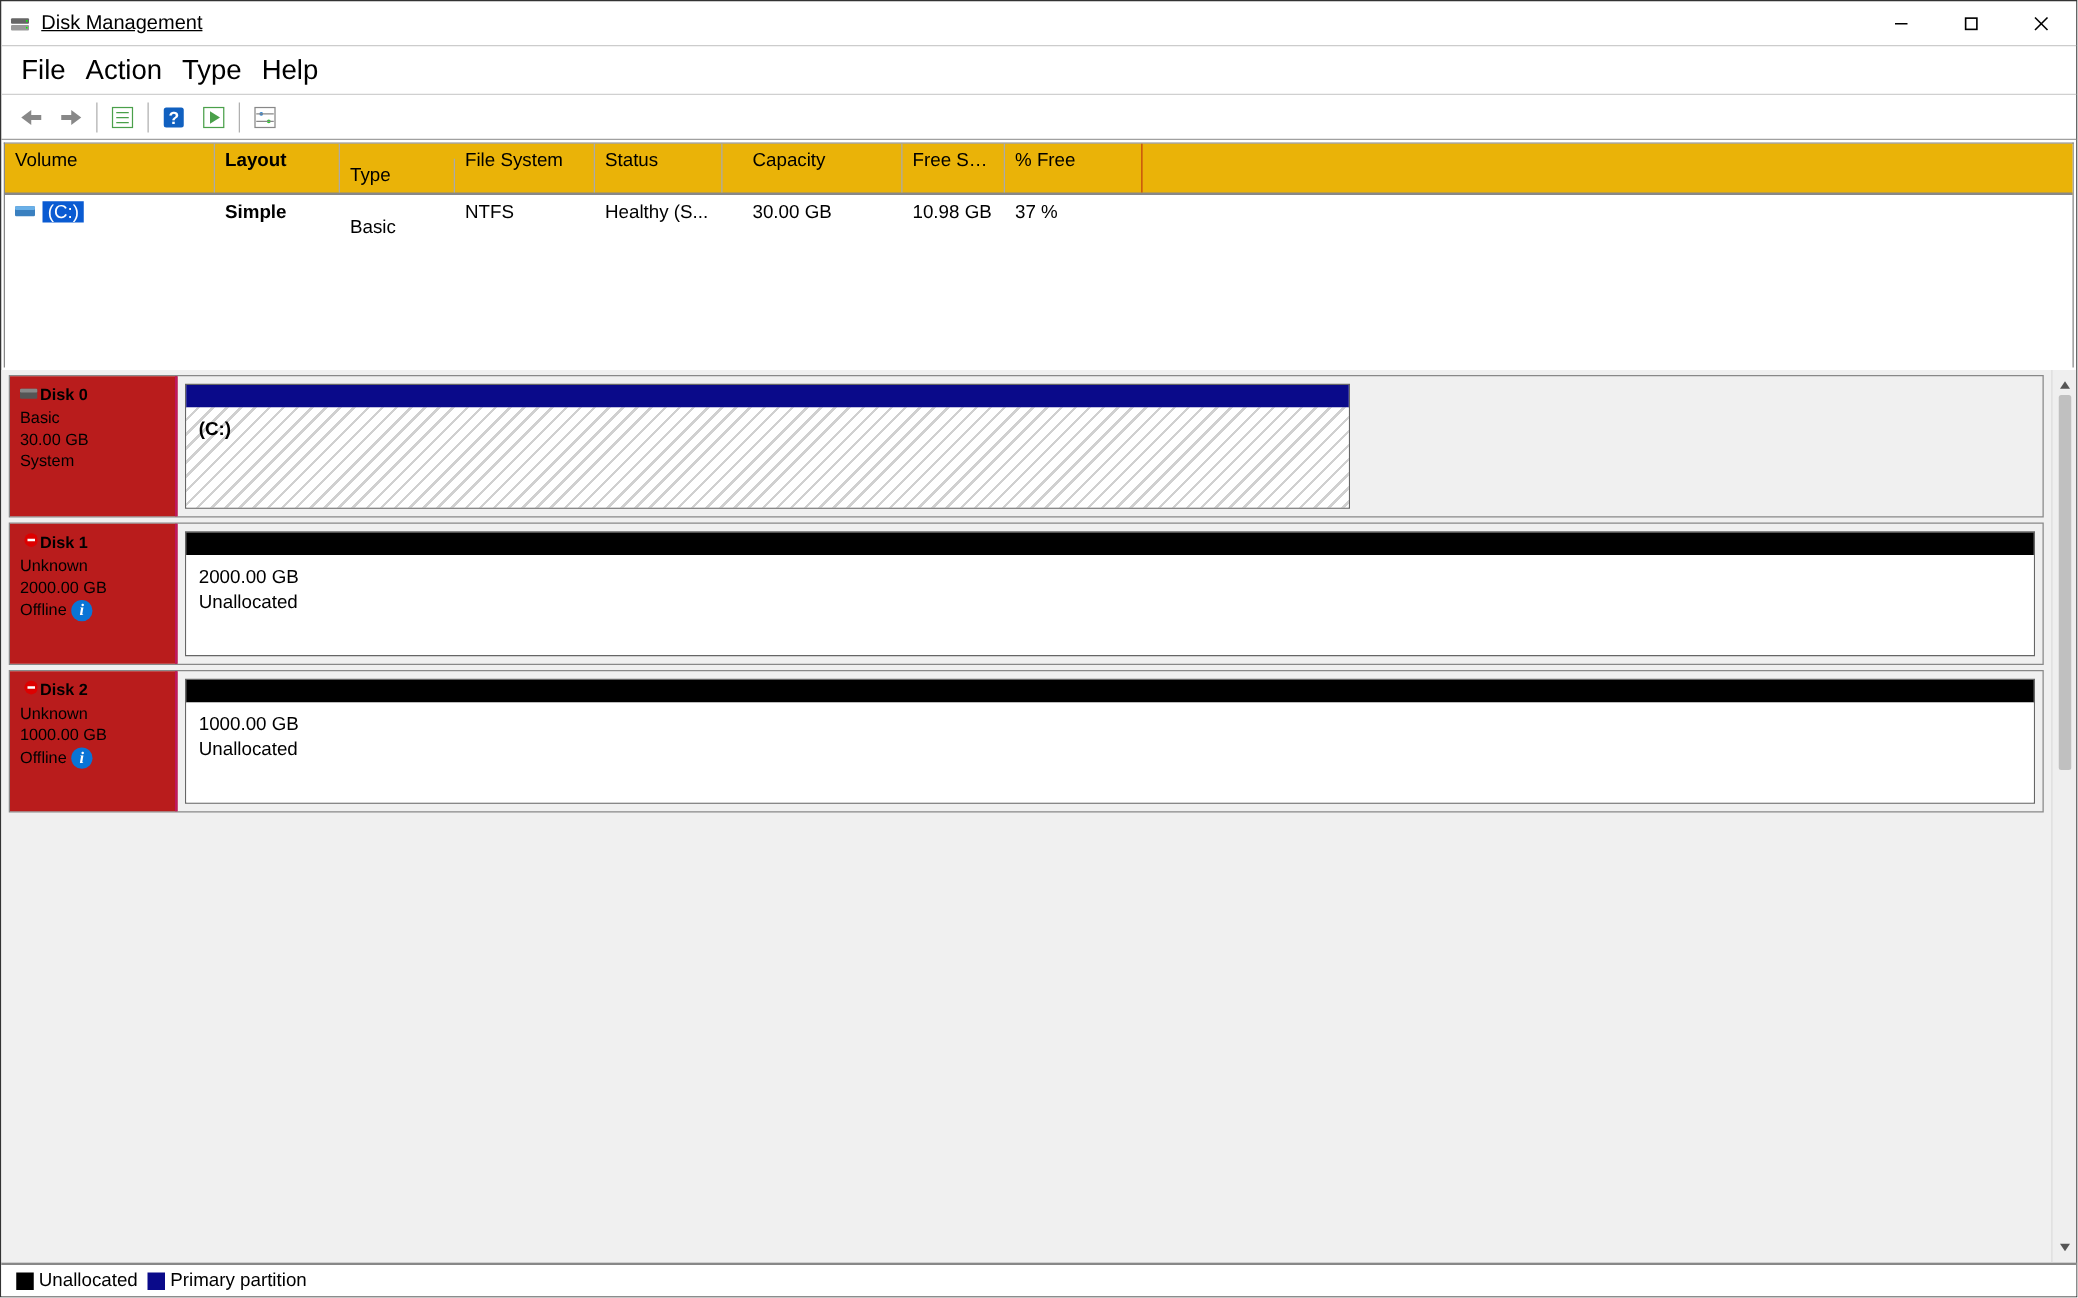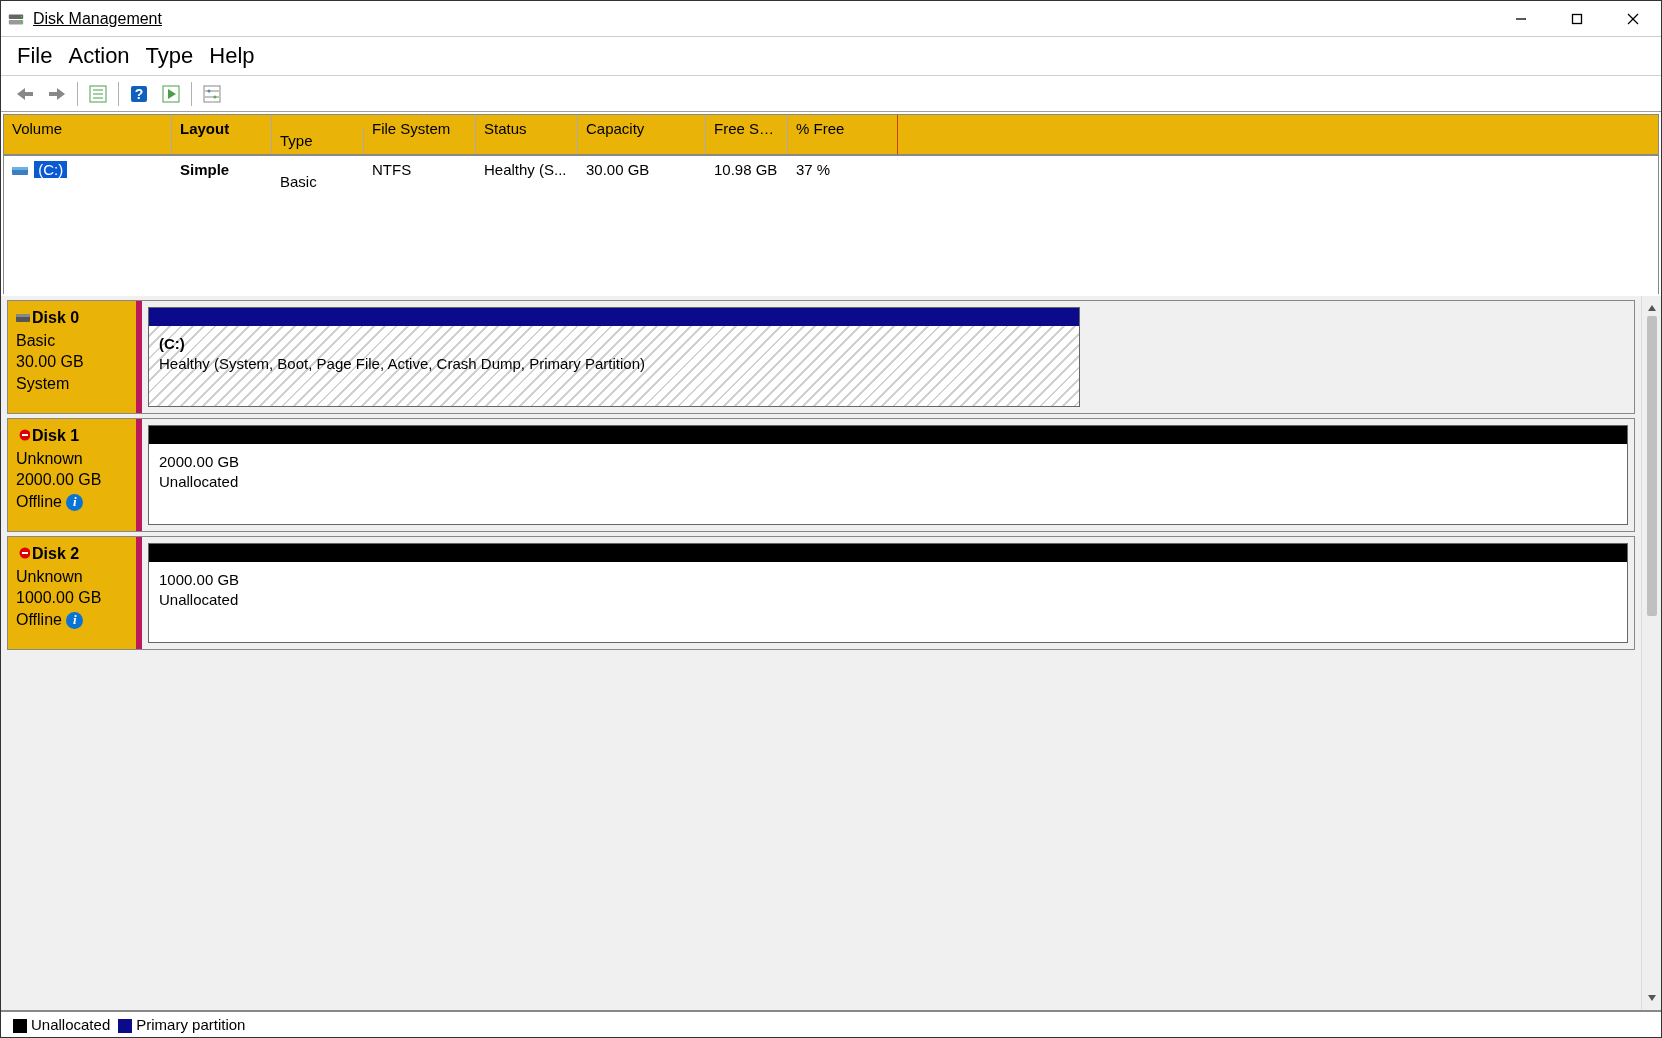--- a/index.html
+++ b/index.html
@@ -34,21 +34,21 @@
   .vol-label { background: #0a5bd2; color: #fff; padding: 0 4px; display: inline-block; }
 
   
   .graphical-pane { flex: 1; overflow: hidden; position: relative; display: flex; }
   .graphical-inner { flex: 1; overflow-y: auto; background: #f0f0f0; }
   .scrollbar-track { width: 20px; background: #efefef; border-left: 1px solid #dcdcdc; display: flex; flex-direction: column; align-items: center; padding: 4px 0; }
   .scrollbar-thumb { width: 10px; background: #c0c0c0; flex: 0 0 300px; margin-top: 0; border-radius: 2px; }
   .scroll-btn { width: 16px; height: 16px; display: flex; align-items: center; justify-content: center; }
 
   .disk-row { display: flex; border: 1px solid #888; margin: 4px 6px; background: #f0f0f0; }
-  .disk-info { width: 134px; padding: 6px 8px; background: #eab308; font-size: 16px; line-height: 1.35; border-right: 6px solid #be185d; }
+  .disk-info { width: 134px; padding: 6px 8px; background: #b91c1c; font-size: 13px; line-height: 1.35; border-right: 2px solid #be185d; }
   .disk-name { font-weight: bold; }
   .disk-name .status-icon { display: inline-block; vertical-align: middle; margin-right: 2px; }
   .info-icon { display: inline-block; vertical-align: middle; width: 17px; height: 17px; background: #0a74d6; border-radius: 50%; position: relative; }
   .info-icon::after { content: "i"; position: absolute; top: -1px; left: 0; width: 100%; text-align: center; color: #fff; font-weight: bold; font-style: italic; font-size: 13px; font-family: Georgia, serif; }
 
   .disk-graph { flex: 1; padding: 6px; display: flex; flex-direction: column; gap: 0; }
   .partition-wrap { border: 1px solid #666; display: flex; flex-direction: column; }
   .partition-header { height: 18px; }
   .hdr-primary { background: #0a0a8a; }
   .hdr-unalloc { background: #000; }
@@ -61,21 +61,21 @@
   .legend-swatch { width: 14px; height: 14px; display: inline-block; vertical-align: middle; margin-right: 4px; }
   .sw-unalloc { background: #000; }
   .sw-primary { background: #0a0a8a; }
 
   
   .c-vol { width: 168px; }
   .c-layout { width: 100px; font-weight: bold; }
   .c-type { width: 92px; margin-top: 12px; }
   .c-fs { width: 112px; }
   .c-status { width: 102px; }
-  .c-cap { width: 128px; }
+  .c-cap { width: 128px; margin-left: 16px; }
   .c-free { width: 82px; }
   .c-pct { width: 110px; }
 </style>
 </head>
 <body>
 
 <div class="window">
 
   <div class="titlebar">
     <div class="titlebar-left">
@@ -202,21 +202,20 @@
                 </svg></span>Disk 0</div>
             <div>Basic</div>
             <div>30.00 GB</div>
             <div>System</div>
           </div>
           <div class="disk-graph">
             <div class="partition-wrap" style="width: 63%;">
               <div class="partition-header hdr-primary"></div>
               <div class="partition-body hatched">
                 <div class="part-title">(C:)</div>
-                <div>Healthy (System, Boot, Page File, Active, Crash Dump, Primary Partition)</div>
               </div>
             </div>
           </div>
         </div>
         <div class="disk-row">
           <div class="disk-info">
             <div class="disk-name"><span class="status-icon"><svg width="14" height="14" viewBox="0 0 14 14">
                   <circle cx="9" cy="7" r="5.5" fill="#d00"></circle>
                   <rect x="6" y="6" width="6" height="2" fill="#fff"></rect>
                 </svg></span>Disk 1</div>

